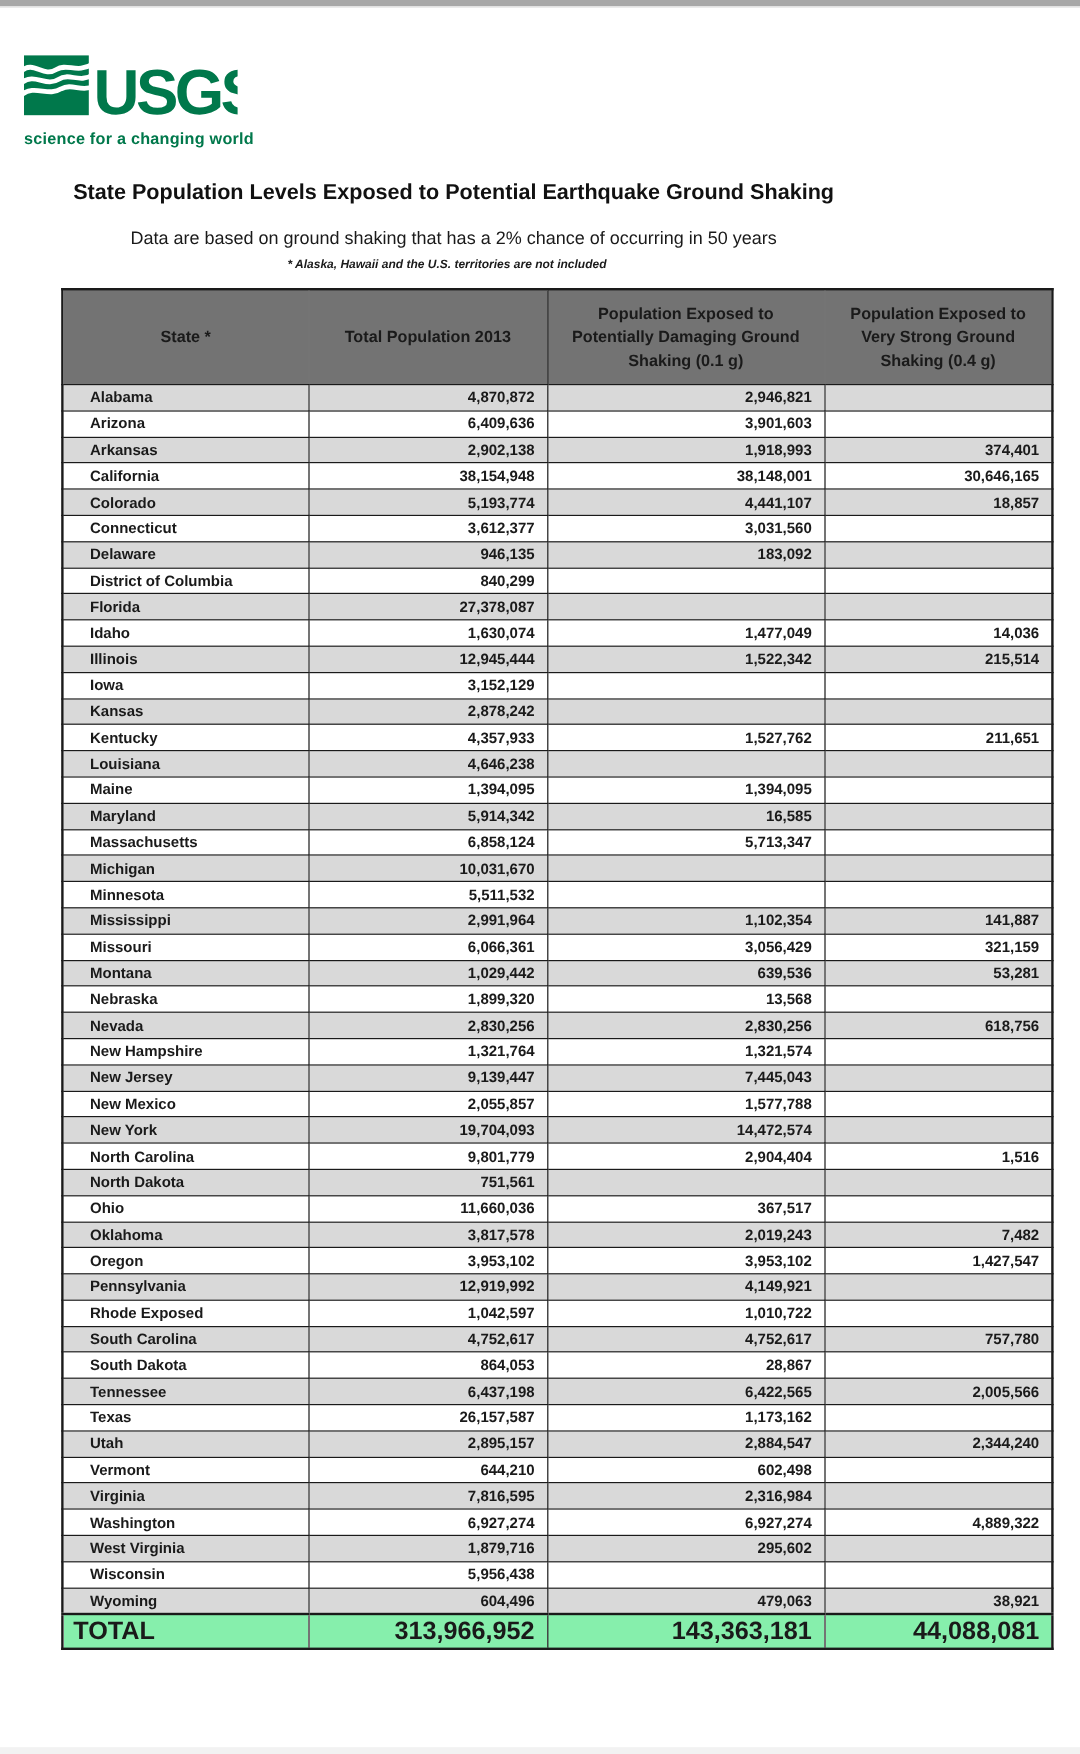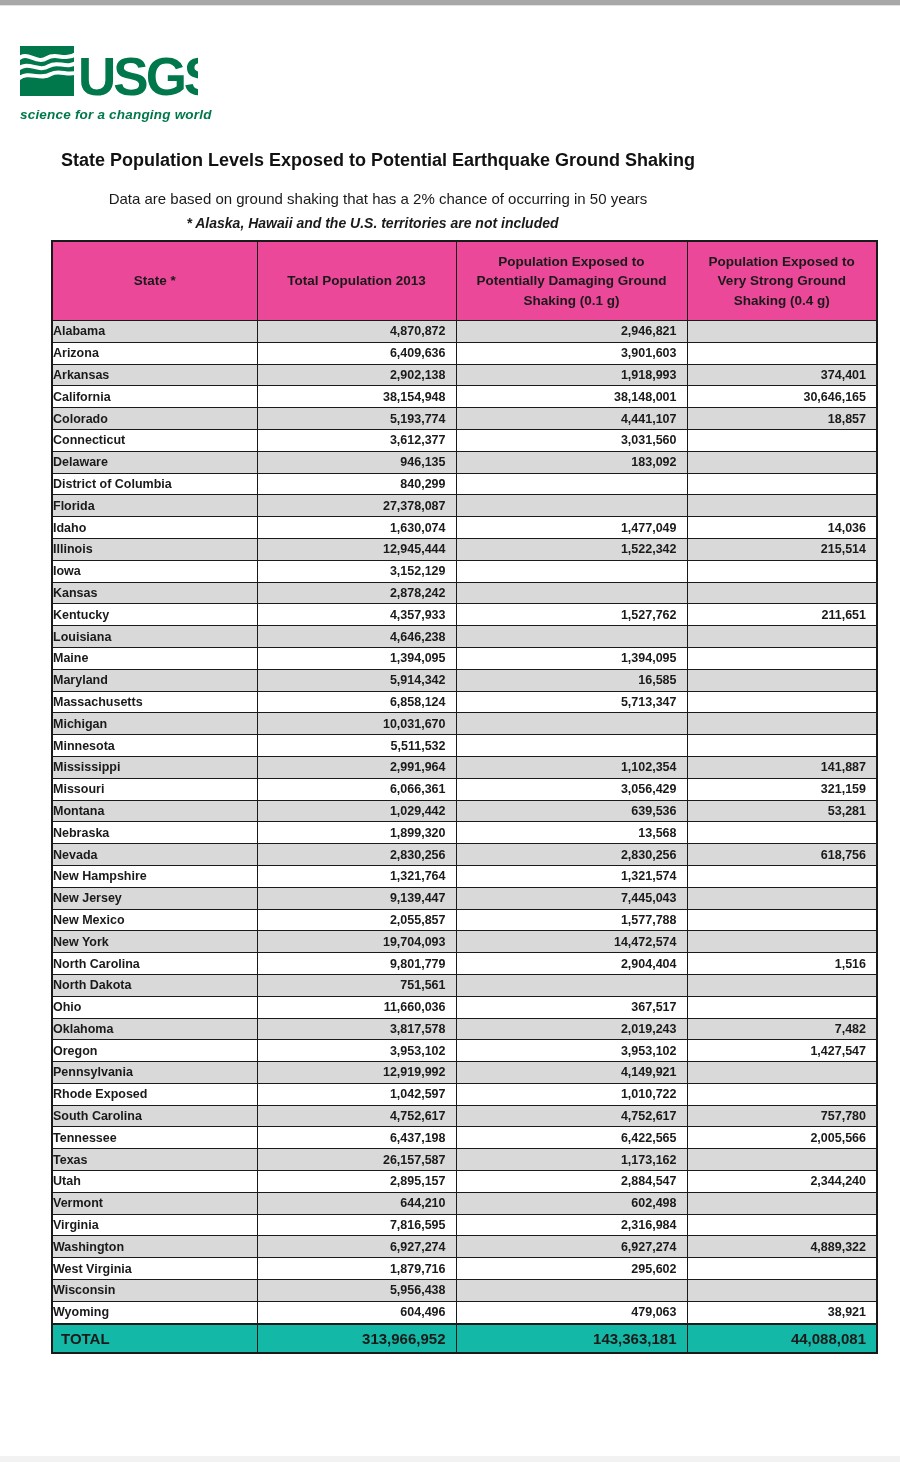--- a/index.html
+++ b/index.html
@@ -11,58 +11,58 @@
   .top-bar {
     position:absolute; top:0; left:0; width:900px; height:5px;
     background:#a8a8a8; border-bottom:1px solid #e2e2e2;
   }
   .bottom-strip {
     position:absolute; bottom:0; left:0; width:900px; height:6px;
     background:#f2f2f2;
   }
   .logo { position:absolute; left:20px; top:46px; width:190px; }
   .logo-tagline {
-    margin-top:1px; color:#00784b; font-weight:bold; font-style:italic;
+    margin-top:1px; color:#00784b; font-weight:bold; 
     font-size:13.5px; letter-spacing:0.2px; white-space:nowrap;
   }
   .page-title {
     position:absolute; top:150px; left:0; width:756px; text-align:center;
     font-size:18px; font-weight:bold; color:#111;
   }
   .page-subtitle {
     position:absolute; top:190px; left:0; width:756px; text-align:center;
     font-size:15px; font-weight:500;
   }
   .page-note {
     position:absolute; top:215px; left:0; width:745px; text-align:center;
-    font-size:14px; font-weight:600; font-style:italic;
+    font-size:10px; font-weight:600; font-style:italic;
   }
   table.pop {
     position:absolute; left:51px; top:240px; width:825px;
     border-collapse:collapse; table-layout:fixed;
     border:2px solid #1a1a1a;
   }
   .pop th, .pop td {
     border:1.5px solid #1a1a1a;
     overflow:hidden; white-space:nowrap;
   }
   .pop thead th {
-    height:78px; background:#ec4899; font-size:13.5px; font-weight:bold;
+    height:78px; background:#737373; font-size:13.5px; font-weight:bold;
     vertical-align:middle; line-height:1.45;
     white-space:normal; padding:0 8px;
   }
   .pop tbody td {
     height:20.8px; font-size:12.5px; font-weight:600; padding:0;
     vertical-align:middle; background:#ffffff;
   }
   .pop tbody tr:nth-child(odd) td { background:#d9d9d9; }
-  .pop td.c-state { text-align:left; padding-left:0; }
+  .pop td.c-state { text-align:left; padding-left:22px; }
   .pop td.c-num  { text-align:right; padding-right:10px; }
   .pop tfoot td {
-    height:25px; font-size:15px; font-weight:bold; background:#14b8a6;
+    height:25px; font-size:21px; font-weight:bold; background:#86efac;
     border-top:2px solid #1a1a1a;
   }
   .pop tfoot td.c-state { padding-left:8px; text-align:left; }
   .pop tfoot td.c-num { padding-right:10px; text-align:right; }
 </style>
 </head>
 <body>
 
 <div class="top-bar"></div>
 
@@ -313,20 +313,26 @@
     <td class="c-num">1,010,722</td>
     <td class="c-num"></td>
   </tr>
       <tr>
     <td class="c-state">South Carolina</td>
     <td class="c-num">4,752,617</td>
     <td class="c-num">4,752,617</td>
     <td class="c-num">757,780</td>
   </tr>
       <tr>
+    <td class="c-state">South Dakota</td>
+    <td class="c-num">864,053</td>
+    <td class="c-num">28,867</td>
+    <td class="c-num"></td>
+  </tr>
+      <tr>
     <td class="c-state">Tennessee</td>
     <td class="c-num">6,437,198</td>
     <td class="c-num">6,422,565</td>
     <td class="c-num">2,005,566</td>
   </tr>
       <tr>
     <td class="c-state">Texas</td>
     <td class="c-num">26,157,587</td>
     <td class="c-num">1,173,162</td>
     <td class="c-num"></td>

